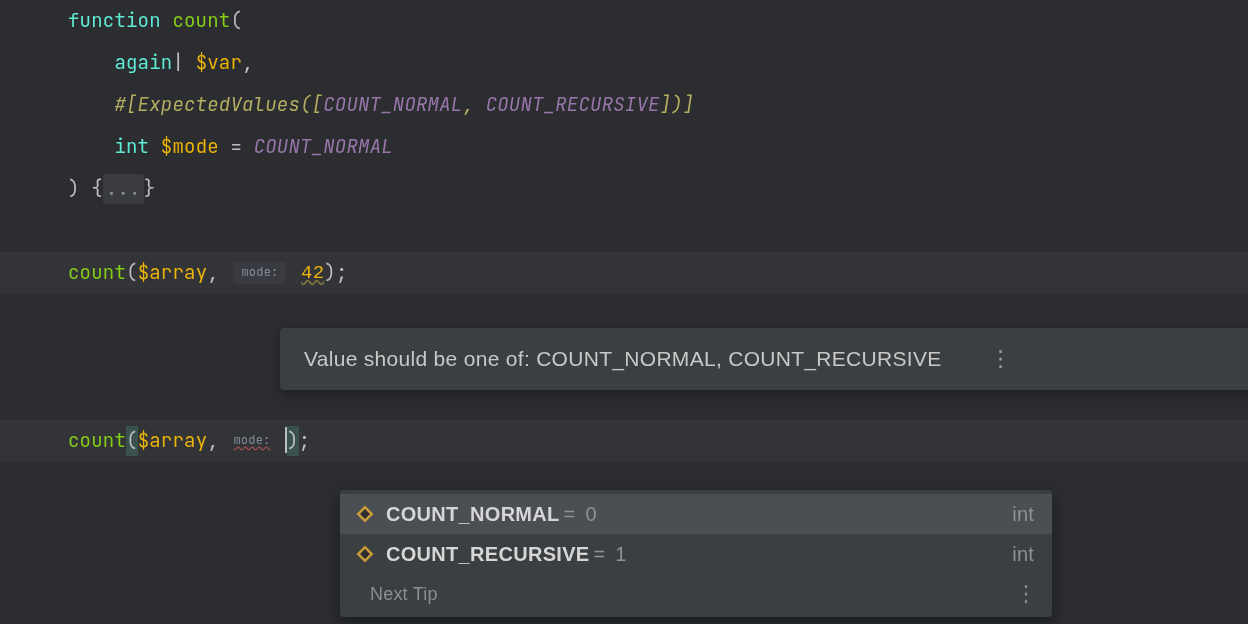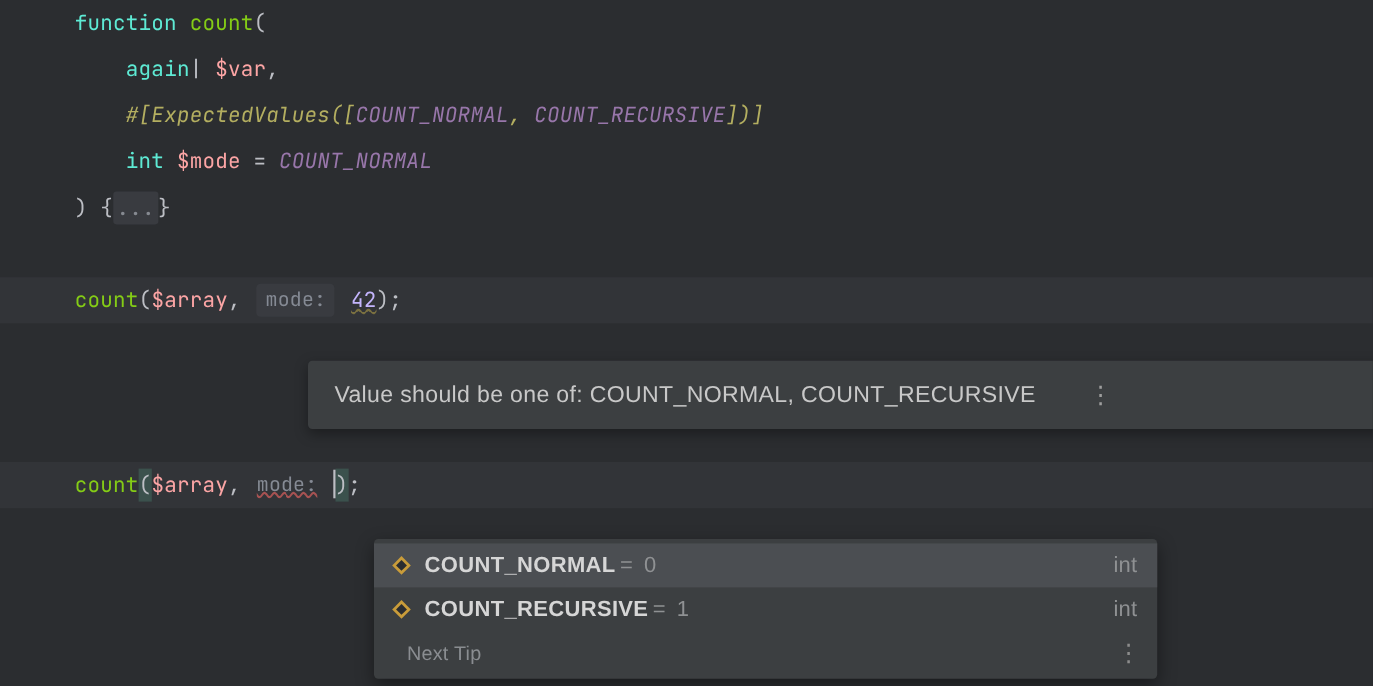--- a/index.html
+++ b/index.html
@@ -28,34 +28,34 @@
     display: flex;
     align-items: center;
   }
   .indent-guide {
     border-left: 1px solid #3e4042;
     padding-left: 0;
     margin-left: -1px;
   }
   .kw { color: #5eead4; }
   .fn { color: #84cc16; }
-  .var { color: #fca5a5; }
+  .var { color: #eab308; }
   .punct { color: #bcbec4; }
   .attr { color: #b3ae60; font-style: italic; }
   .constref { color: #9876aa; font-style: italic; }
-  .num { color: #c4b5fd; }
+  .num { color: #eab308; font-family: Liberation Mono, monospace; }
   .collapsed {
     background: #393b40;
     color: #868a91;
     border-radius: 3px;
     padding: 0 3px;
   }
   .hint {
     color: #858a94;
-    font-size: 18px;
+    font-size: 12px;
     background: #393b40;
     border-radius: 4px;
     padding: 1px 8px 1px 8px;
     margin: 0 3px;
   }
   .paren-match-open {
     background: #3b514d;
   }
   .paren-match-close {
     background: #3b514d;

